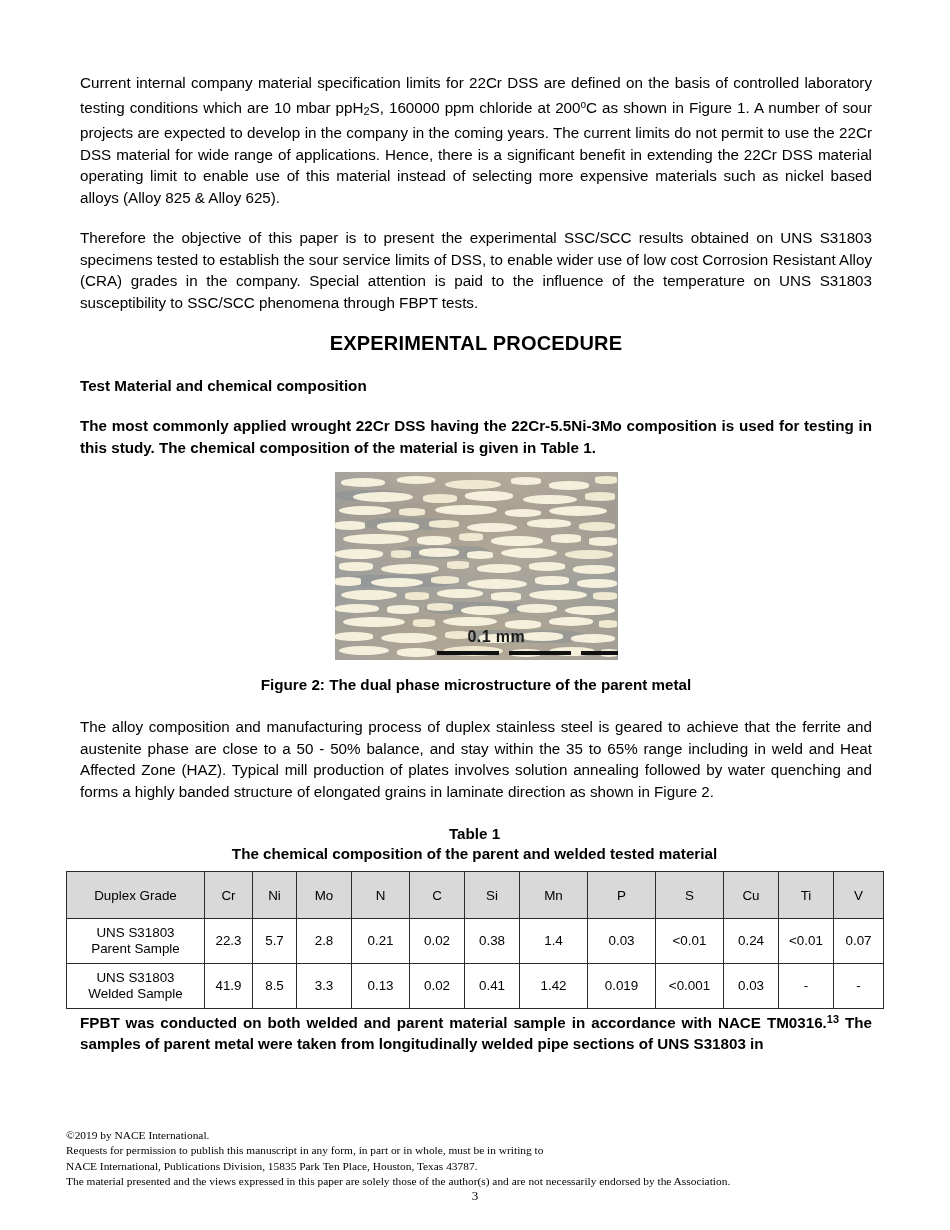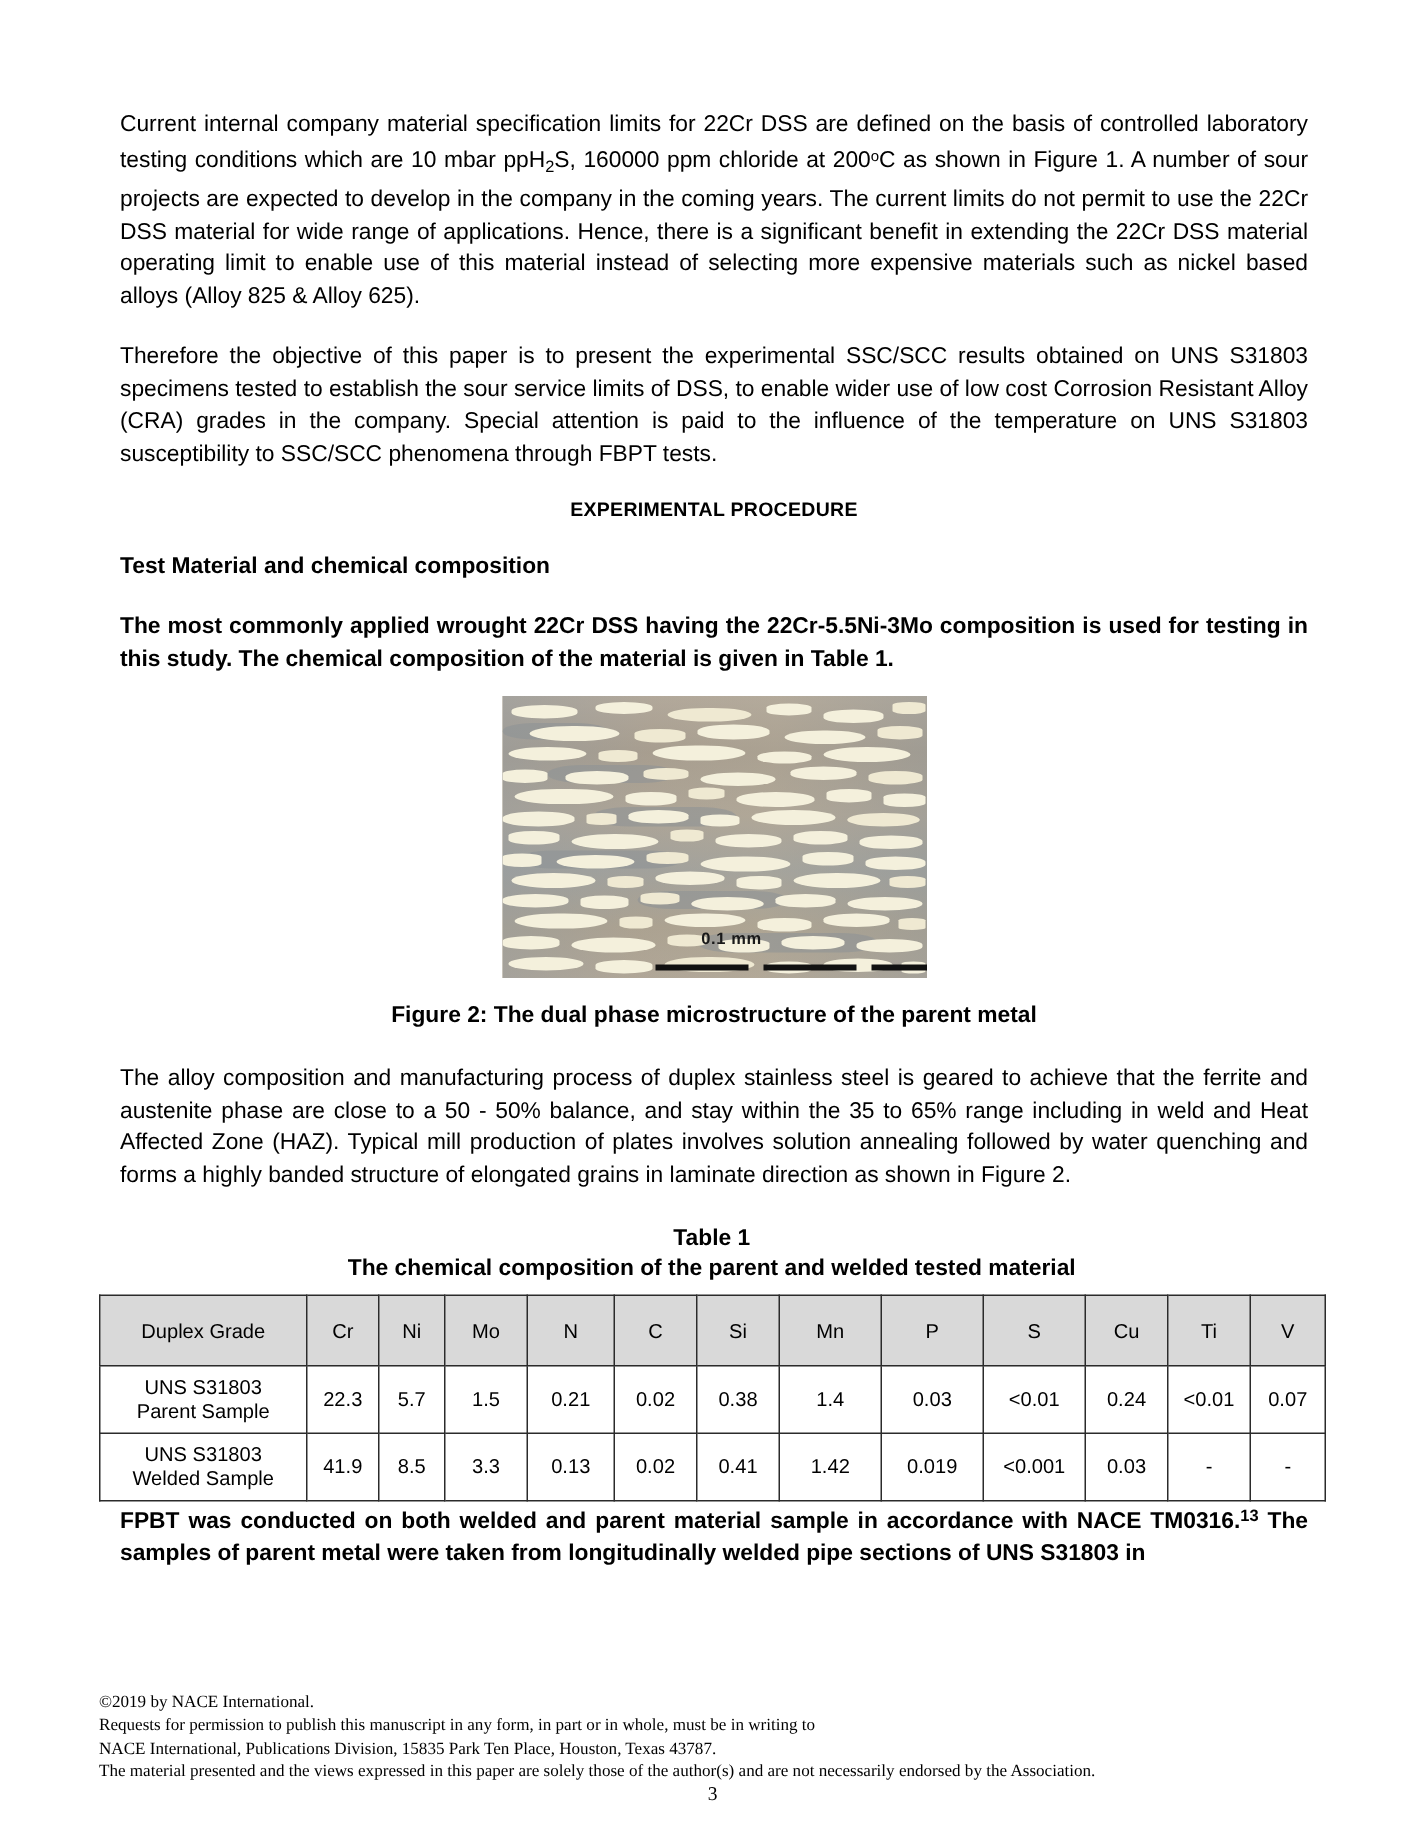--- a/index.html
+++ b/index.html
@@ -34,21 +34,21 @@
     text-align: justify;
     margin: 0 0 19px 0;
     font-family: "Liberation Sans", sans-serif;
   }
   p.body-text.tight { margin-bottom: 0; font-weight: bold; }
   sub { font-size: 0.72em; vertical-align: -0.25em; }
   sup { font-size: 0.72em; vertical-align: 0.42em; }
   sup.deg { font-size: 0.66em; vertical-align: 0.46em; }
 
   h2.section-title {
-    font-size: 13px;
+    font-size: 20px;
     font-weight: bold;
     text-align: center;
     margin: 0 0 22px 0;
     letter-spacing: 0.2px;
   }
   h3.sub-title {
     font-size: 15.2px;
     font-weight: bold;
     text-align: left;
     margin: 0 0 21px 0;
@@ -86,21 +86,21 @@
     border-radius: 30px / 8px;
   }
   .scalebar {
     position: absolute;
     height: 4px;
     background: #111;
   }
   .scale-label {
     position: absolute;
     font-family: "Liberation Sans", sans-serif;
-    font-size: 11px;
+    font-size: 16px;
     font-weight: bold;
     color: #1a1a1a;
     letter-spacing: 0.4px;
   }
   .fig-caption {
     font-size: 15.2px;
     font-weight: bold;
     text-align: center;
     margin: 16px 0 0 0;
   }
@@ -331,21 +331,21 @@
           </tr>
         </thead>
         <tbody>
           <tr>
             <td class="grade">
               <span class="grade-l1">UNS S31803</span>
               <span class="grade-l2">Parent Sample</span>
             </td>
             <td>22.3</td>
             <td>5.7</td>
-            <td>1.5</td>
+            <td>2.8</td>
             <td>0.21</td>
             <td>0.02</td>
             <td>0.38</td>
             <td>1.4</td>
             <td>0.03</td>
             <td>&lt;0.01</td>
             <td>0.24</td>
             <td>&lt;0.01</td>
             <td>0.07</td>
           </tr>

